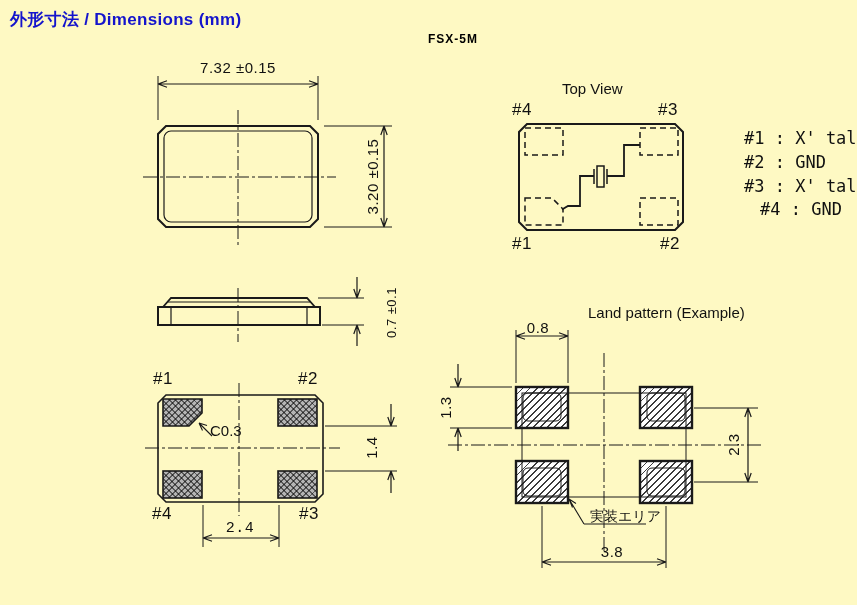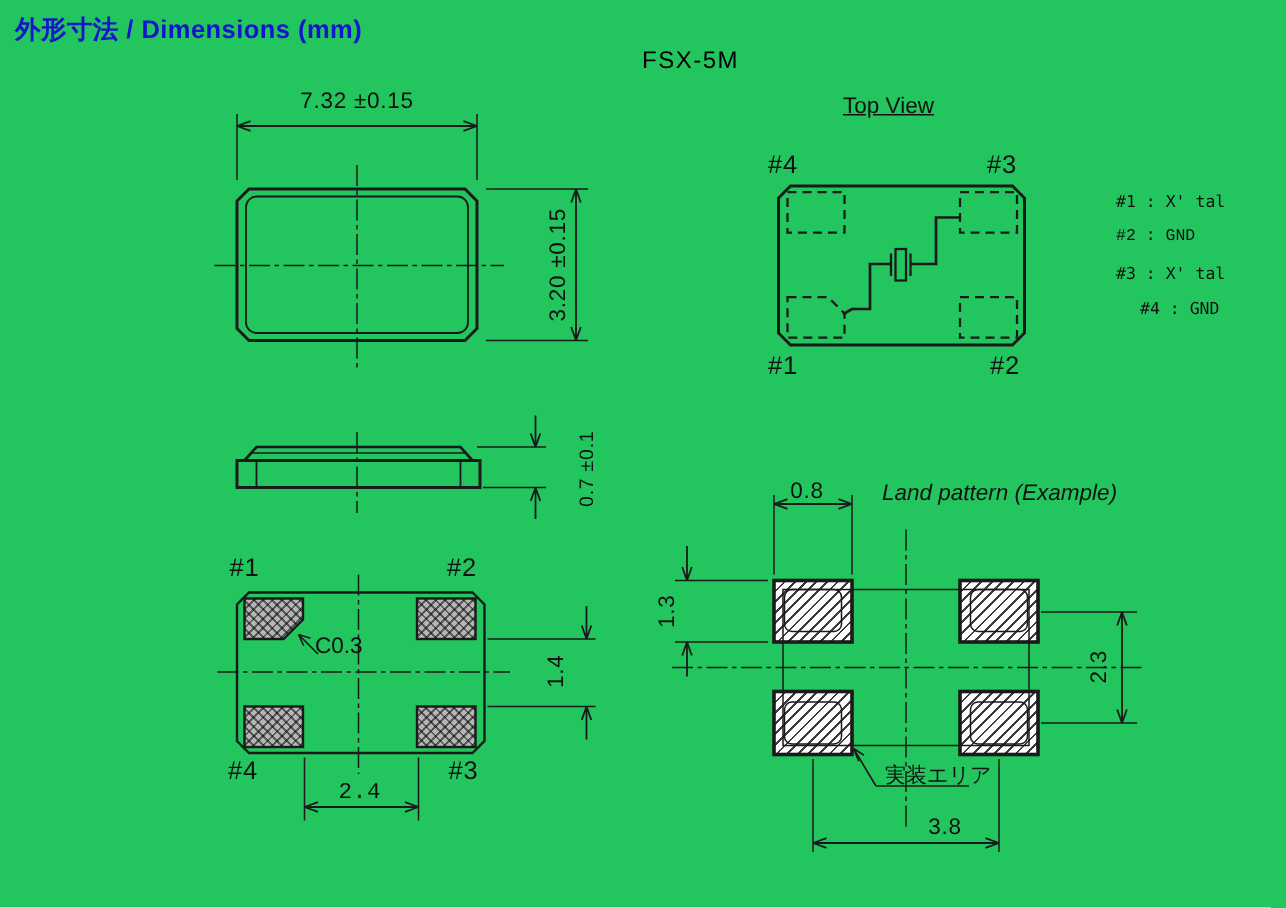--- a/index.html
+++ b/index.html
@@ -1,25 +1,25 @@
 <!DOCTYPE html>
 <html style="--title-blue: #1414cc;"><head>
 <meta charset="utf-8">
 <style>
   html,body{margin:0;padding:0;background:#fff;}
-  #canvas{position:relative;width:857px;height:605px;background:#22c55e;overflow:hidden;
+  #canvas{position:relative;width:857px;height:605px;background:#fef9c3;overflow:hidden;
           font-family:"Liberation Sans",sans-serif;color:#111;}
   .txt{position:absolute;white-space:nowrap;color:#111;}
   .hdr{font-size:17px;font-weight:bold;color:var(--title-blue,#1414cc);letter-spacing:.3px;}
-  .part{font-size:16px;font-weight:normal;letter-spacing:1px;color:#000;}
+  .part{font-size:12px;font-weight:bold;letter-spacing:1px;color:#000;}
   .lbl{font-size:15px;color:#111;}
   .padlbl{font-size:17px;font-weight:500;color:#111;letter-spacing:.5px;}
   .dim{font-size:15px;color:#111;letter-spacing:.5px;text-align:center;}
   .vdim{transform:rotate(-90deg);transform-origin:center;}
-  .mono{font-family:"DejaVu Sans Mono",monospace;font-size:11px;color:#111;}
+  .mono{font-family:"DejaVu Sans Mono",monospace;font-size:17px;color:#111;}
   .jp{font-size:14px;color:#111;}
   
   .xpad{position:absolute;background-color:#b5b5b5;
     background-image:
       repeating-linear-gradient(45deg, rgba(0,0,0,.5) 0 1.4px, transparent 1.4px 4.4px),
       repeating-linear-gradient(135deg, rgba(0,0,0,.5) 0 1.4px, transparent 1.4px 4.4px);}
   
   .lpad{position:absolute;background-color:#fff;
     background-image:repeating-linear-gradient(135deg, rgba(25,25,25,.85) 0 1.3px, transparent 1.3px 5px);}
   svg{position:absolute;left:0;top:0;pointer-events:none;}
@@ -121,32 +121,32 @@
   <div class="txt dim vdim" style="left:356px;top:305px;width:70px;font-size:13px;">0.7 ±0.1</div>
 
   <div class="txt padlbl" style="left:153px;top:369px;">#1</div>
   <div class="txt padlbl" style="left:298px;top:369px;">#2</div>
   <div class="txt padlbl" style="left:152px;top:504px;">#4</div>
   <div class="txt padlbl" style="left:299px;top:504px;">#3</div>
   <div class="txt lbl" style="left:210px;top:422px;">C0.3</div>
   <div class="txt dim" style="left:218px;top:520px;width:44px;font-family:Liberation Mono, monospace;">2.4</div>
   <div class="txt dim vdim" style="left:356px;top:439px;width:30px;">1.4</div>
 
-  <div class="txt lbl" style="left:562px;top:62px;text-decoration:underline;">Top View</div>
+  <div class="txt lbl" style="left:562px;top:80px;">Top View</div>
   <div class="txt padlbl" style="left:512px;top:100px;">#4</div>
   <div class="txt padlbl" style="left:658px;top:100px;">#3</div>
   <div class="txt padlbl" style="left:512px;top:234px;">#1</div>
   <div class="txt padlbl" style="left:660px;top:234px;">#2</div>
 
   <div class="txt mono" style="left:744px;top:128px;">#1 : X' tal</div>
-  <div class="txt mono" style="left:744px;top:152px;font-family:Liberation Mono, monospace;">#2 : GND</div>
+  <div class="txt mono" style="left:744px;top:152px;">#2 : GND</div>
   <div class="txt mono" style="left:744px;top:176px;text-align:center;">#3 : X' tal</div>
   <div class="txt mono" style="left:744px;top:199px;margin-left:16px;">#4 : GND</div>
 
 
-  <div class="txt lbl" style="left:588px;top:320px;font-style:italic;">Land pattern (Example)</div>
+  <div class="txt lbl" style="left:588px;top:304px;">Land pattern (Example)</div>
   <div class="txt dim" style="left:518px;top:319px;width:40px;">0.8</div>
   <div class="txt dim vdim" style="left:430px;top:399px;width:30px;">1.3</div>
   <div class="txt dim vdim" style="left:718px;top:436px;width:30px;">2.3</div>
-  <div class="txt dim" style="left:610px;top:543px;width:40px;">3.8</div>
+  <div class="txt dim" style="left:592px;top:543px;width:40px;">3.8</div>
   <div class="txt jp" style="left:590px;top:508px;">実装エリア</div>
 
 </div>
 
 </body></html>

